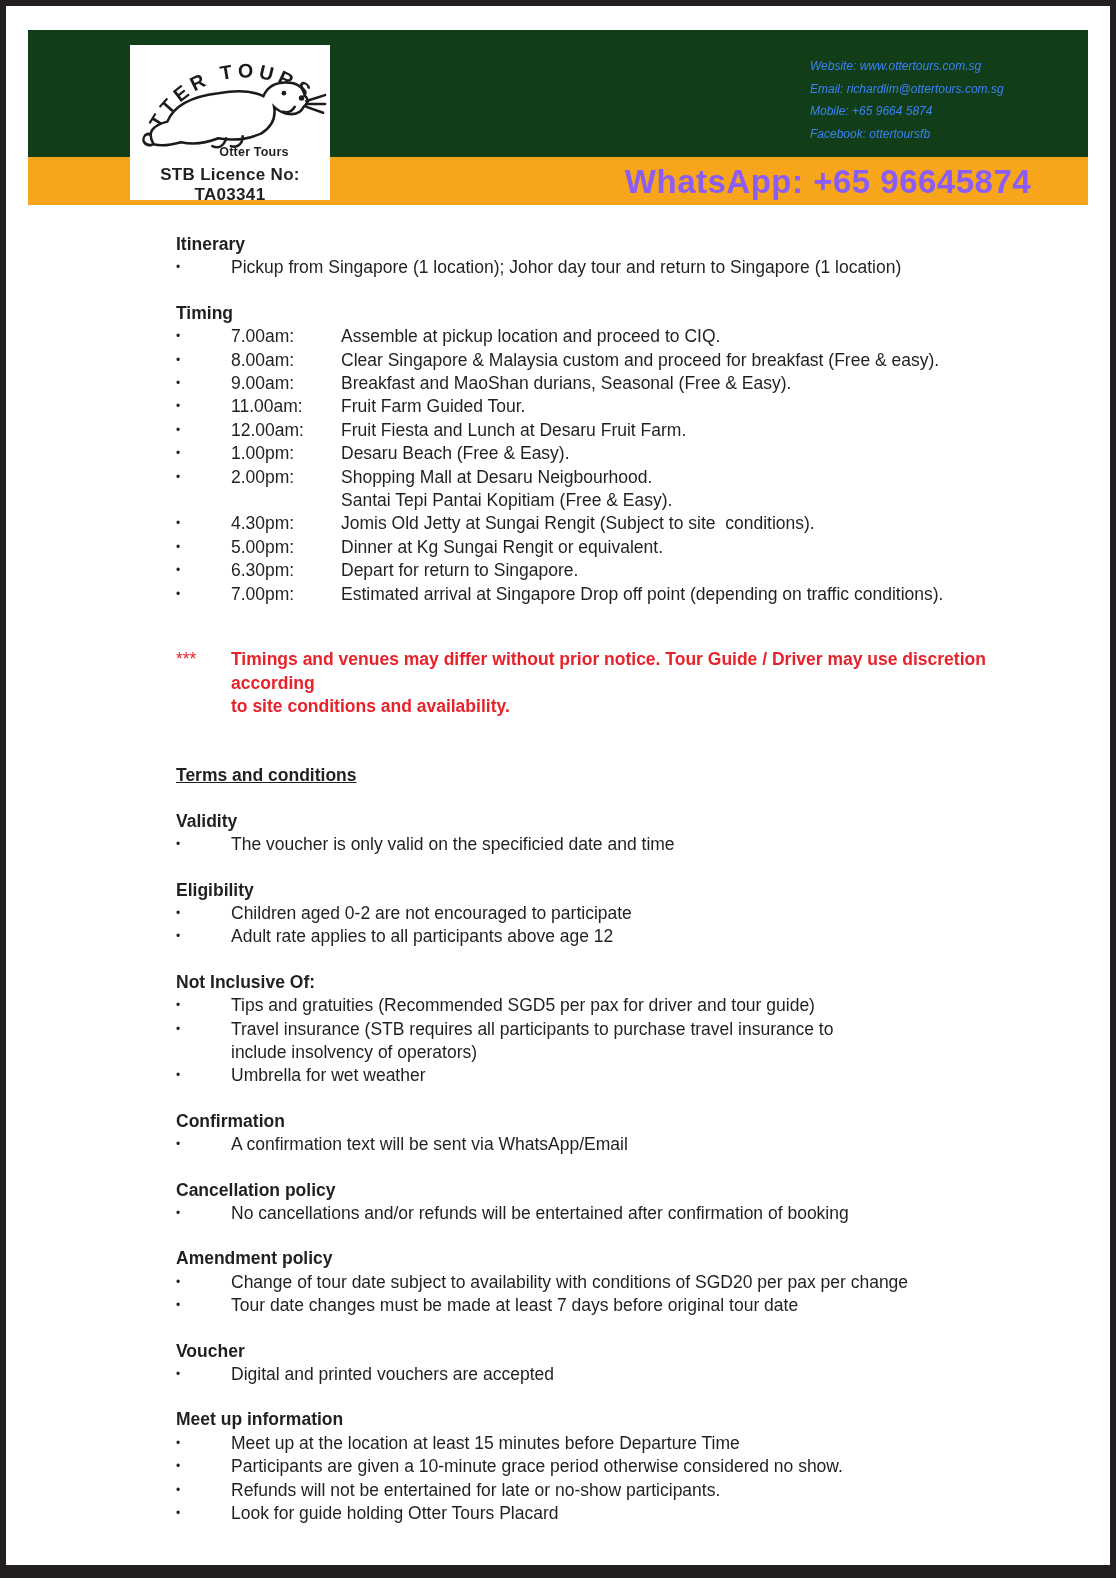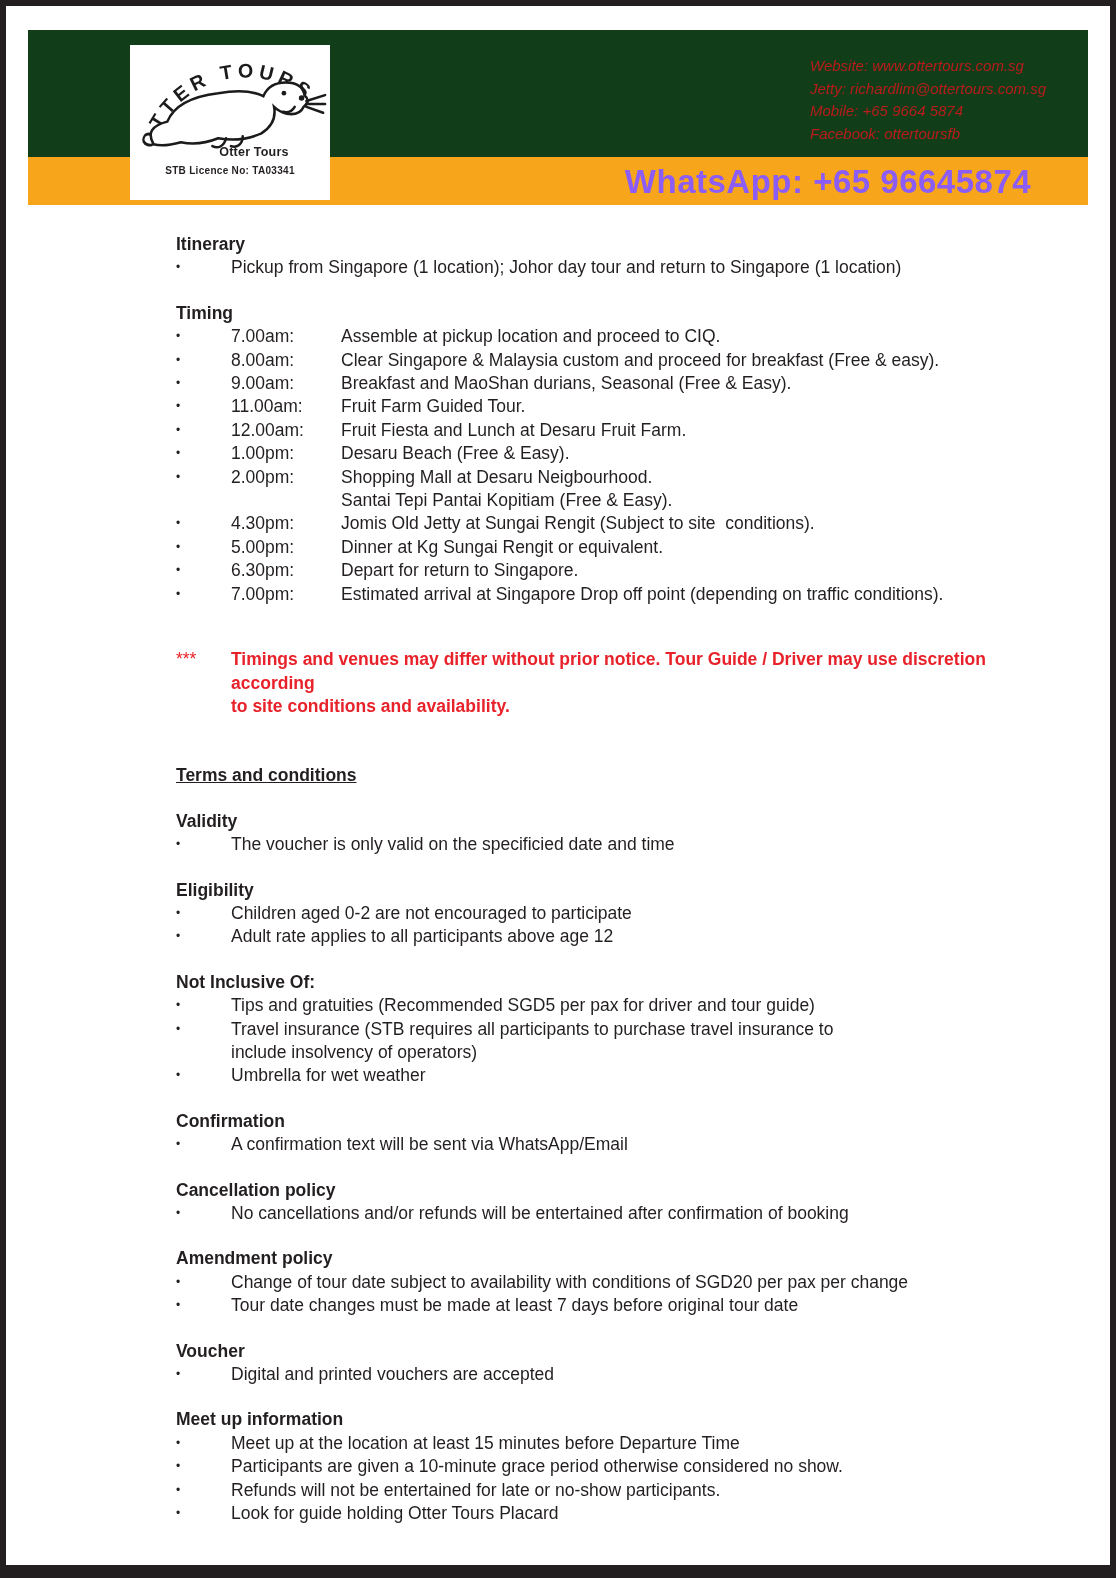--- a/index.html
+++ b/index.html
@@ -11,24 +11,24 @@
   
   .header { position:absolute; left:22px; top:24px; width:1060px; height:175px; }
   .band-green { position:absolute; left:0; top:0; width:100%; height:127px; background:#113d18; }
   .band-orange { position:absolute; left:0; top:127px; width:100%; height:48px; background:#f7a61b; }
   .logo-box {
     position:absolute; left:102px; top:15px; width:200px; height:155px;
     background:#ffffff; z-index:2; text-align:center;
   }
   .logo-box svg { display:block; margin:2px auto 0 auto; }
   .logo-name { font-size:12.5px; font-weight:bold; margin-top:-14px; margin-left:48px; letter-spacing:0.2px; }
-  .logo-licence { font-size:10px; font-weight:bold; margin-top:6px; letter-spacing:0.3px; }
+  .logo-licence { font-size:17px; font-weight:bold; margin-top:6px; letter-spacing:0.3px; }
   .contacts {
     position:absolute; left:782px; top:25px; z-index:1;
-    color:#b91c1c; font-style:italic; font-size:15px; line-height:22.5px;
+    color:#3b82f6; font-style:italic; font-size:12px; line-height:22.5px;
   }
   .whatsapp {
     position:absolute; left:545px; top:133px; width:510px; z-index:3;
     text-align:center; font-size:33px; font-weight:bold; color:#8b5cf6; letter-spacing:0.5px;
   }
   
   .main {
     position:absolute; left:130px; top:227px; width:945px;
     font-size:17.5px; line-height:23.4px;margin-left:40px;
   }
@@ -72,21 +72,21 @@
         </g>
         <circle cx="155" cy="47" r="2.4" fill="#1b1b1b"></circle>
         <circle cx="173" cy="52" r="2.8" fill="#1b1b1b"></circle>
       </svg>
       <div class="logo-name">Otter Tours</div>
       <div class="logo-licence">STB Licence No: TA03341</div>
     </div>
 
     <div class="contacts">
         <div class="contact-line">Website: www.ottertours.com.sg</div>
-        <div class="contact-line">Jetty: richardlim@ottertours.com.sg</div>
+        <div class="contact-line">Email: richardlim@ottertours.com.sg</div>
         <div class="contact-line">Mobile: +65 9664 5874</div>
         <div class="contact-line">Facebook: ottertoursfb</div>
       </div>
 
     <div class="whatsapp">WhatsApp: +65 96645874</div>
   </div>
 
   <div class="main">
       <h2 class="sec-heading first">Itinerary</h2>
       <div class="row">

